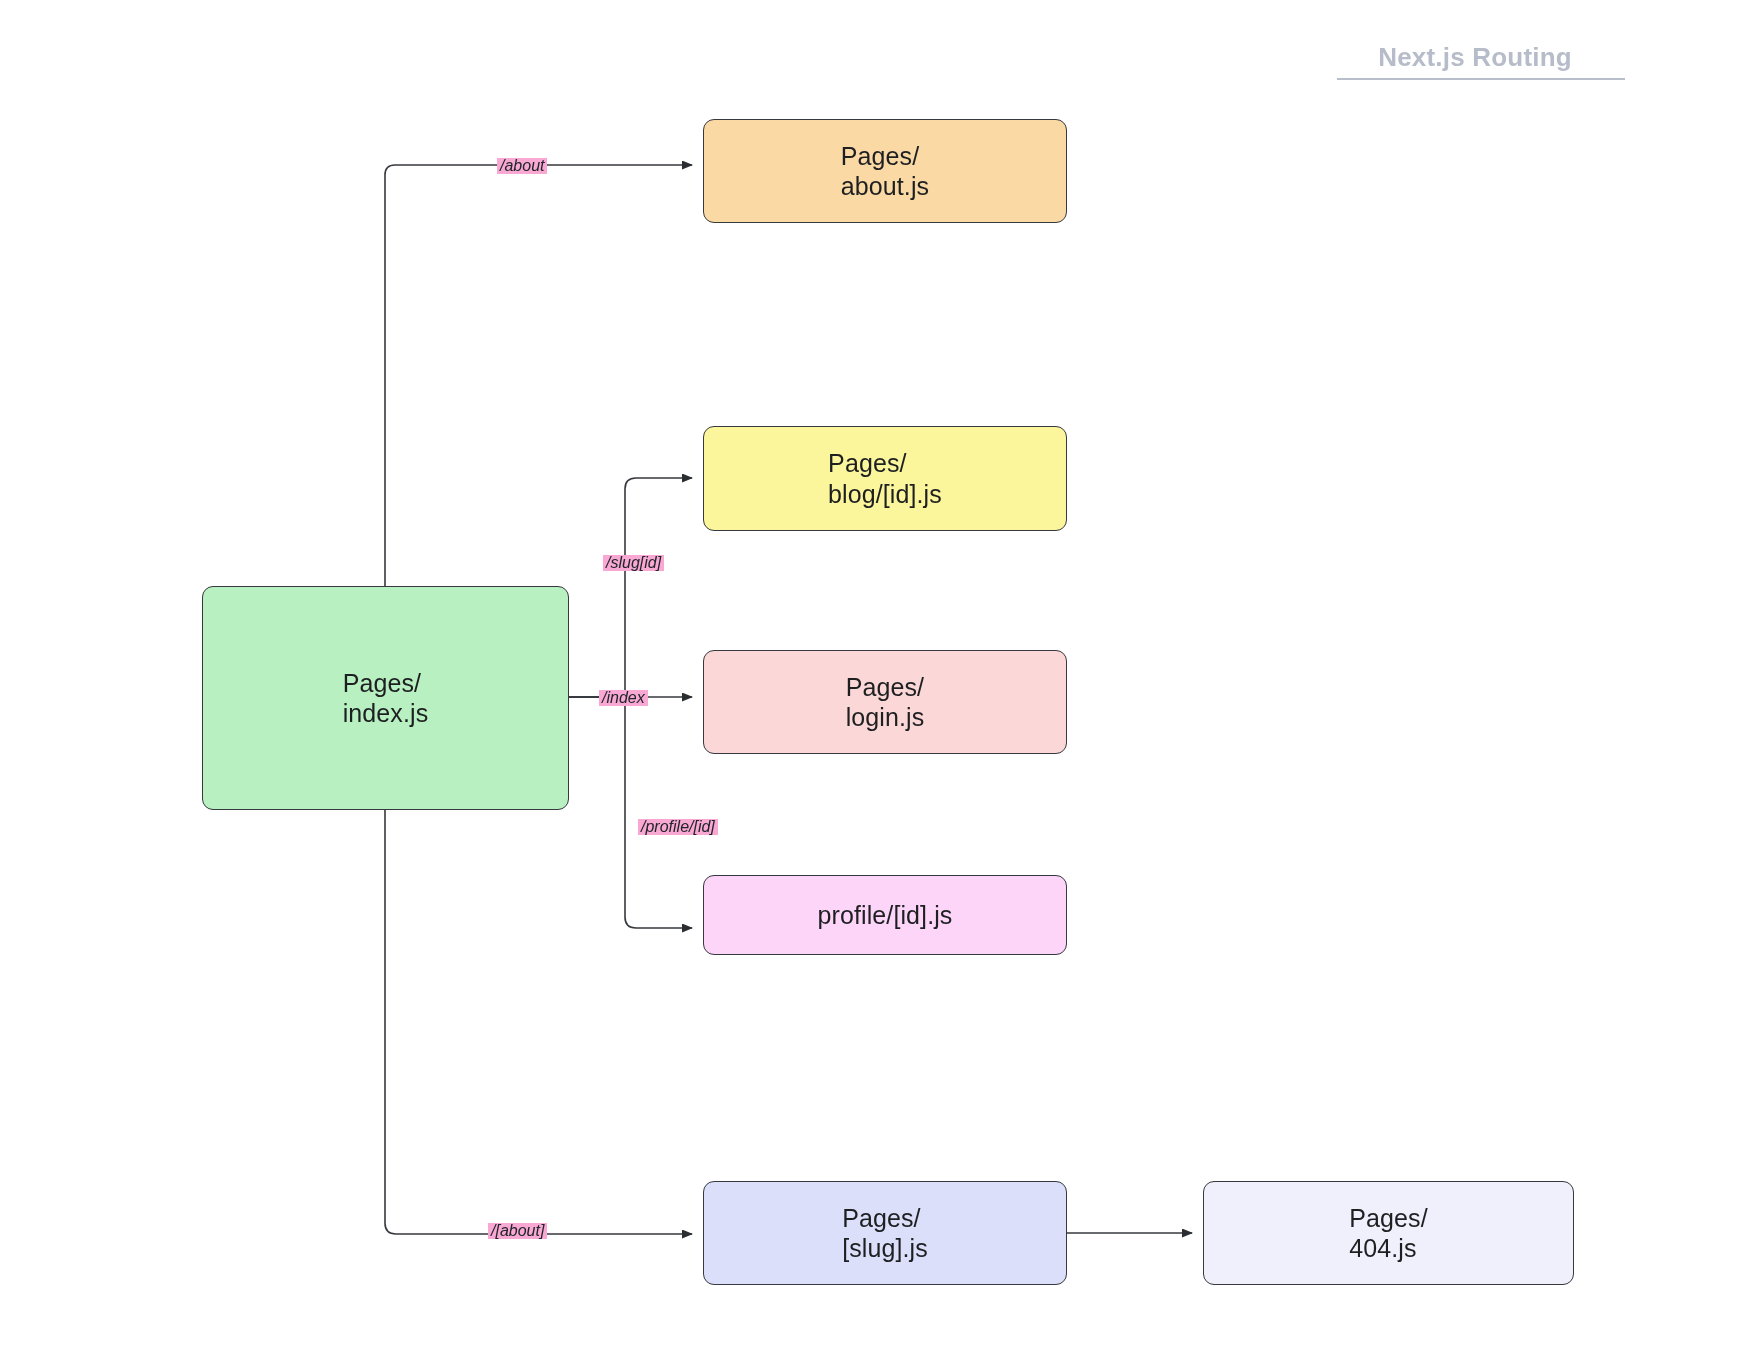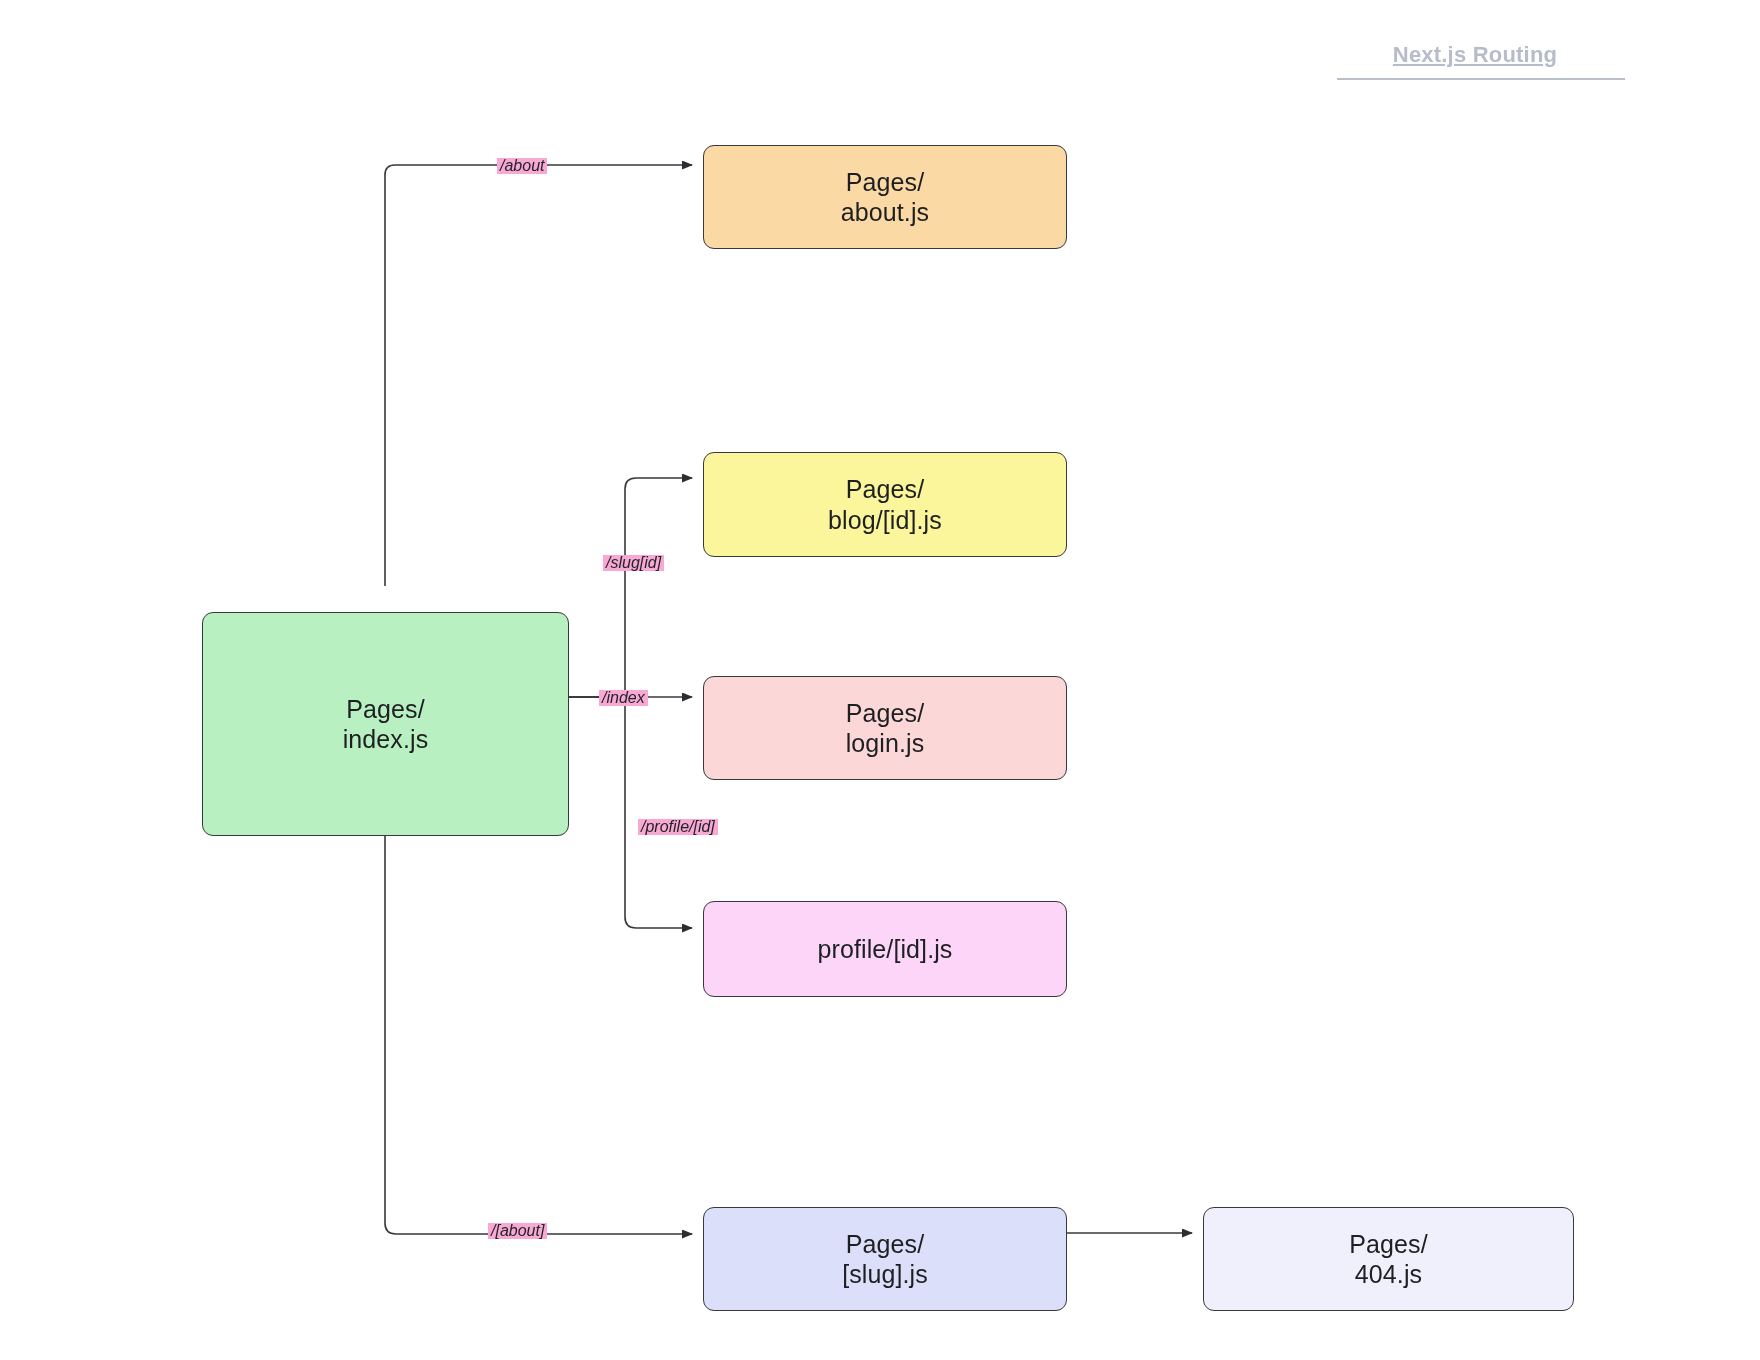--- a/index.html
+++ b/index.html
@@ -28,38 +28,37 @@
     pointer-events: none;
   }
   .node {
     position: absolute;
     box-sizing: border-box;
     border: 1.3px solid #36393d;
     border-radius: 11px;
     display: flex;
     align-items: center;
     justify-content: center;
-    text-align: center;
+    text-align: left;
     color: #1d1f21;
     font-size: 25px;
     line-height: 1.22;
     letter-spacing: 0.1px;
     font-family: "Liberation Sans", sans-serif;
-    margin-top: 26px;
   }
   .node .label {
     display: block;
     white-space: pre-line;
   }
   
   #node-index   { left: 202px; top: 586px;  width: 367px; height: 224px; background: #b9f0c1; }
   #node-about   { left: 703px; top: 119px;  width: 364px; height: 104px; background: #fbd9a5; }
   #node-blog    { left: 703px; top: 426px;  width: 364px; height: 105px; background: #fbf59b; }
   #node-login   { left: 703px; top: 650px;  width: 364px; height: 104px; background: #fbd7d7; }
-  #node-profile { left: 703px; top: 875px;  width: 364px; height: 96px; background: #fcd5f9; }
+  #node-profile { left: 703px; top: 875px;  width: 364px; height: 80px; background: #fcd5f9; }
   #node-slug    { left: 703px; top: 1181px; width: 364px; height: 104px; background: #dbdffa; }
   #node-404     { left: 1203px;top: 1181px; width: 371px; height: 104px; background: #eff0fb; }
 
   
   .edge-label {
     position: absolute;
     font-family: "Liberation Sans", sans-serif;
     font-style: italic;
     font-size: 16px;
     color: #20252a;
@@ -74,26 +73,25 @@
   #lbl-profile { left: 595px; top: 819px; margin-left: 43px; }
   #lbl-slug    { left: 488px; top: 1223px; }
 
   
   #diagram-title {
     position: absolute;
     left: 1330px;
     top: 42px;
     width: 290px;
     font-family: "Liberation Sans", sans-serif;
-    font-size: 22px;
+    font-size: 26px;
     font-weight: bold;
     color: #b6bcc9;
     text-align: center;
     letter-spacing: 0.2px;
-    text-decoration: underline;
   }
   #title-rule {
     position: absolute;
     left: 1337px;
     top: 78px;
     width: 288px;
     height: 2px;
     background: #b9bfca;
   }
 </style>

